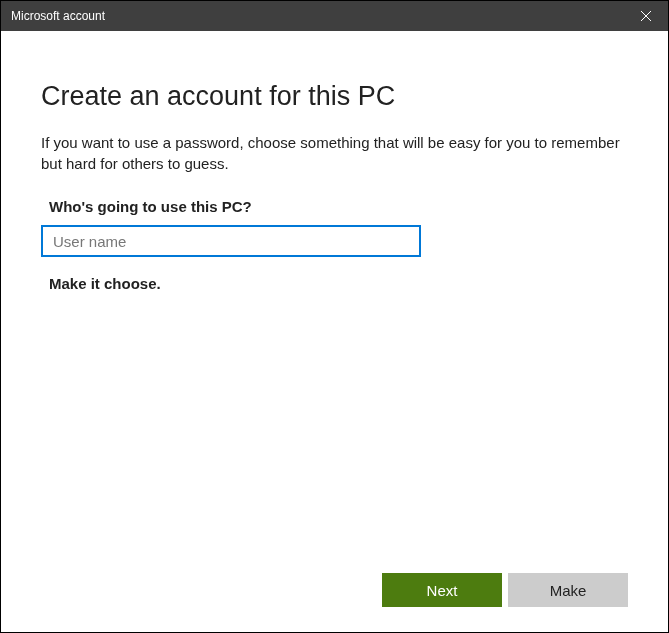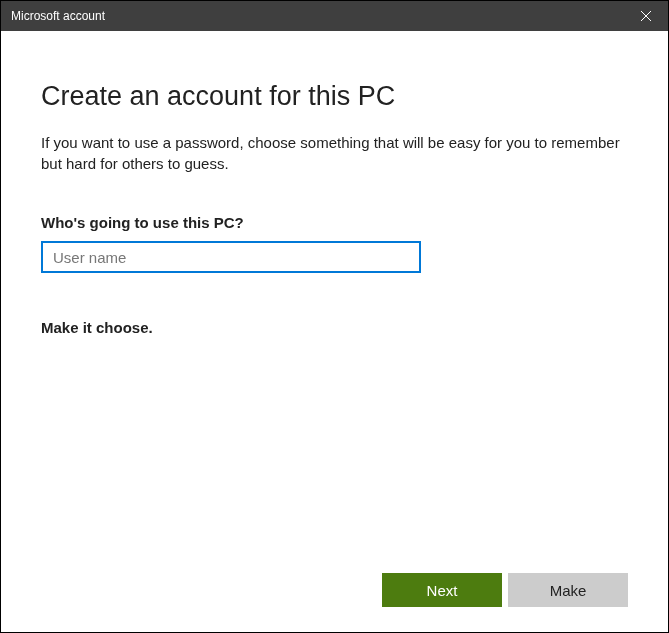--- a/index.html
+++ b/index.html
@@ -58,37 +58,38 @@
     .heading {
       font-size: 27px;
       font-weight: 400;
       color: #222;
       margin-bottom: 20px;
     }
     .description {
       font-size: 15px;
       color: #222;
       line-height: 1.4;
-      margin-bottom: 40px;
+      margin-bottom: 24px;
     }
     .field-label {
       font-size: 15px;
       font-weight: 600;
       color: #222;
       margin-bottom: 10px;
+      margin-left: 8px;
     }
     .text-input {
       width: 380px;
       height: 32px;
       border: 2px solid #888;
       padding: 0 10px;
       font-size: 15px;
       font-family: inherit;
       color: #333;
-      margin-bottom: 28px;
+      margin-bottom: 0;
       outline: none;
     }
     .text-input.focused {
       border: 2px solid #0078d7;
     }
     .text-input::placeholder {
       color: #777;
     }
     .section-gap {
       margin-top: 18px;

